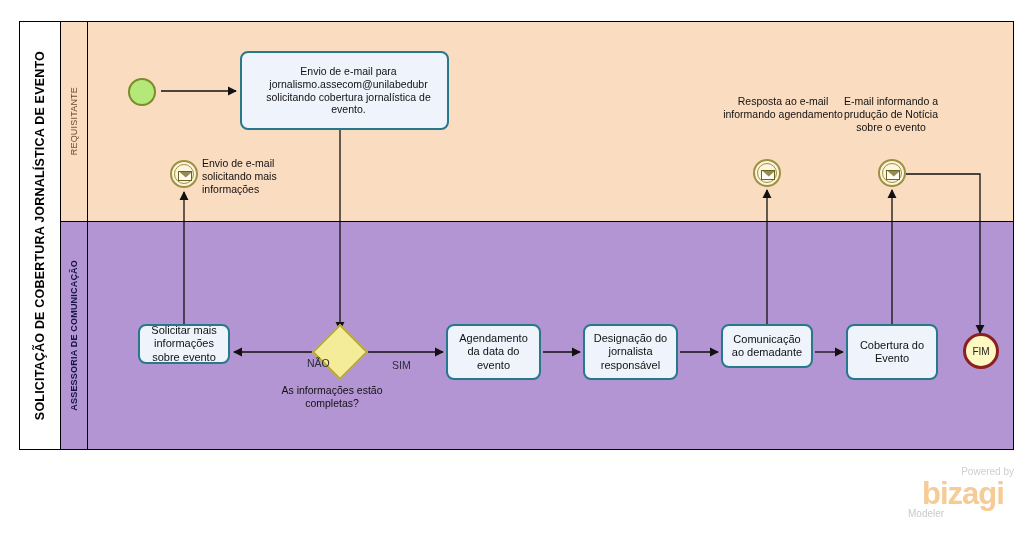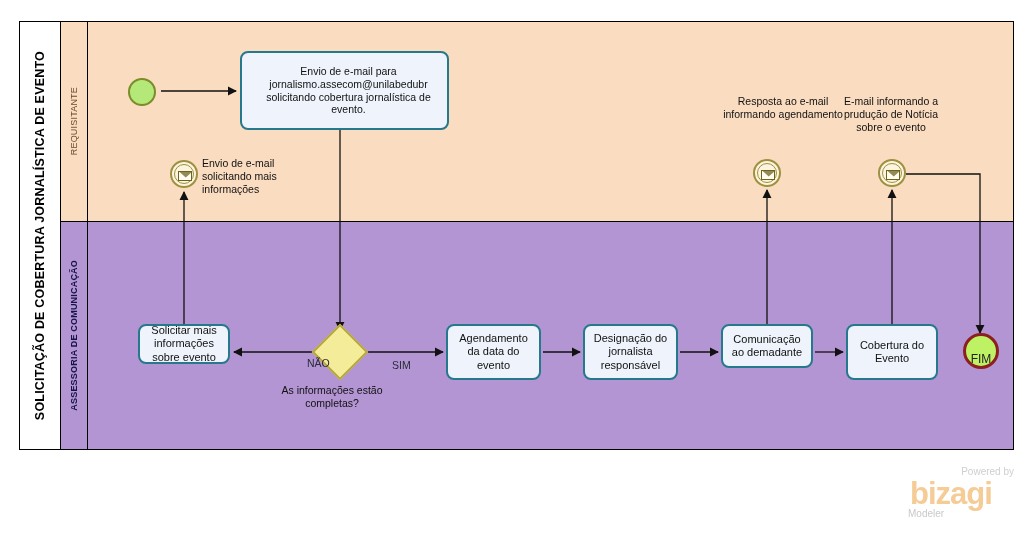--- a/index.html
+++ b/index.html
@@ -95,23 +95,23 @@
     border: 2.5px solid #7b8c2a;
     border-radius: 50%;
     background: #b4e878;
   }
   
   .end-event {
     position: absolute;
     box-sizing: border-box;
     border: 3.5px solid #8c1f1f;
     border-radius: 50%;
-    background: #bef264;
-    display: flex; align-items: flex-end; justify-content: center;
-    font-size: 12px;
+    background: #fef9c3;
+    display: flex; align-items: center; justify-content: center;
+    font-size: 10px;
     color: #222;
   }
   
   .gateway {
     position: absolute;
     width: 40px; height: 40px;
     background: #f5ec9a;
     border: 2px solid #b5a53a;
     transform: rotate(45deg);
     box-sizing: border-box;
@@ -176,21 +176,21 @@
     position: absolute;
     left: 906px; top: 466px;
     width: 110px; height: 56px;
     color: #f0c89a;
   }
   .bizagi .pw {
     position: absolute; right: 2px; top: 0;
     font-size: 10px; color: #cfcfcf;
   }
   .bizagi .wordmark {
-    position: absolute; left: 4px; top: 12px;
+    position: absolute; left: 16px; top: 12px;
     font-size: 31px; font-weight: bold;
     letter-spacing: -1px;
     color: #f5cb96;
     line-height: 1;
   }
   .bizagi .modeler {
     position: absolute; left: 2px; top: 42px;
     font-size: 10px; color: #c9c9c9;
   }
   svg { overflow: visible; }

